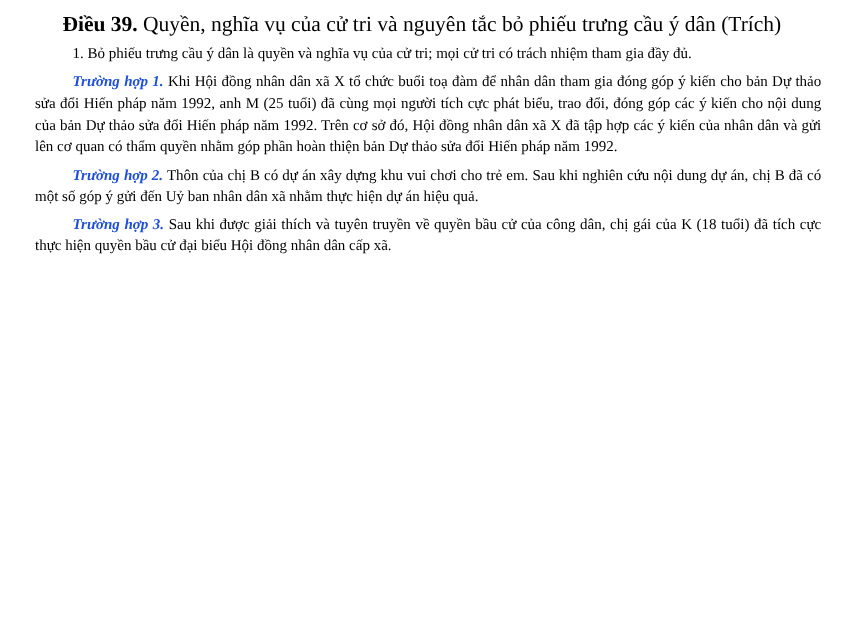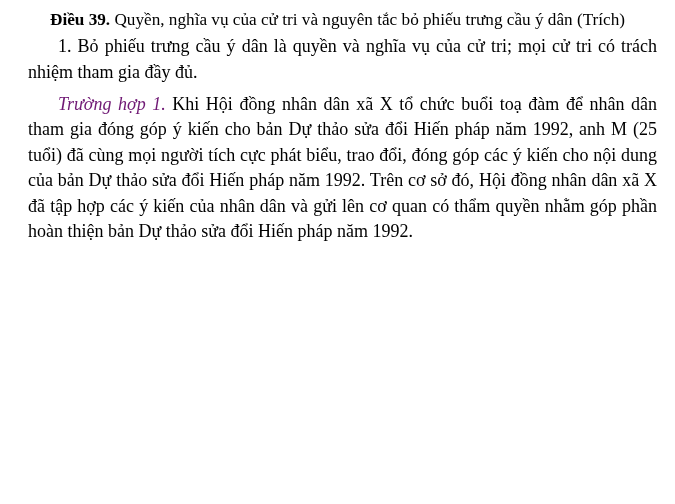--- a/index.html
+++ b/index.html
@@ -14,43 +14,43 @@
     color: #000000;
     overflow: hidden;
   }
   .page {
     box-sizing: border-box;
     width: 675px;
     height: 504px;
     padding: 8px 18px 0 28px;
   }
   .para {
-    font-size: 18px;
+    font-size: 12px;
     line-height: 1.42;
     text-align: justify;
     text-justify: inter-word;
     margin: 0 0 1px 0;
   }
   .indent {
     text-indent: 30px;
   }
   .article-head {
     font-size: 17.2px;
     line-height: 1.42;
     text-align: justify;
     margin: 0 0 2px 0;
     text-indent: 22px;
   }
   .article-label {
     font-weight: bold;
   }
   .case-label {
-    font-weight: normal;
+    font-weight: bold;
     font-style: italic;
-    color: #701a75;
+    color: #1d4ed8;
   }
   .case-para {
     margin-top: 6px;
   }
   .case-para-tight {
     margin-top: 5px;
   }
 </style>
 </head>
 <body>
@@ -58,15 +58,17 @@
 <div class="page">
 
   <p class="article-head"><span class="article-label">Điều 39.</span><span> Quyền, nghĩa vụ của cử tri và nguyên tắc bỏ phiếu trưng cầu ý dân (Trích)</span></p>
 
   <p class="para indent">1. Bỏ phiếu trưng cầu ý dân là quyền và nghĩa vụ của cử tri; mọi cử tri có trách nhiệm tham gia đầy đủ.</p>
 
 
 
   <p class="para indent case-para"><span class="case-label">Trường hợp 1.</span><span> Khi Hội đồng nhân dân xã X tổ chức buổi toạ đàm để nhân dân tham gia đóng góp ý kiến cho bản Dự thảo sửa đổi Hiến pháp năm 1992, anh M (25 tuổi) đã cùng mọi người tích cực phát biểu, trao đổi, đóng góp các ý kiến cho nội dung của bản Dự thảo sửa đổi Hiến pháp năm 1992. Trên cơ sở đó, Hội đồng nhân dân xã X đã tập hợp các ý kiến của nhân dân và gửi lên cơ quan có thẩm quyền nhằm góp phần hoàn thiện bản Dự thảo sửa đổi Hiến pháp năm 1992.</span></p>
 
+  <p class="para indent case-para"><span class="case-label">Trường hợp 2.</span><span> Thôn của chị B có dự án xây dựng khu vui chơi cho trẻ em. Sau khi nghiên cứu nội dung dự án, chị B đã có một số góp ý gửi đến Uỷ ban nhân dân xã nhằm thực hiện dự án hiệu quả.</span></p>
 
+  <p class="para indent case-para-tight"><span class="case-label">Trường hợp 3.</span><span> Sau khi được giải thích và tuyên truyền về quyền bầu cử của công dân, chị gái của K (18 tuổi) đã tích cực thực hiện quyền bầu cử đại biểu Hội đồng nhân dân cấp xã.</span></p>
 
 </div>
 
 </body></html>

